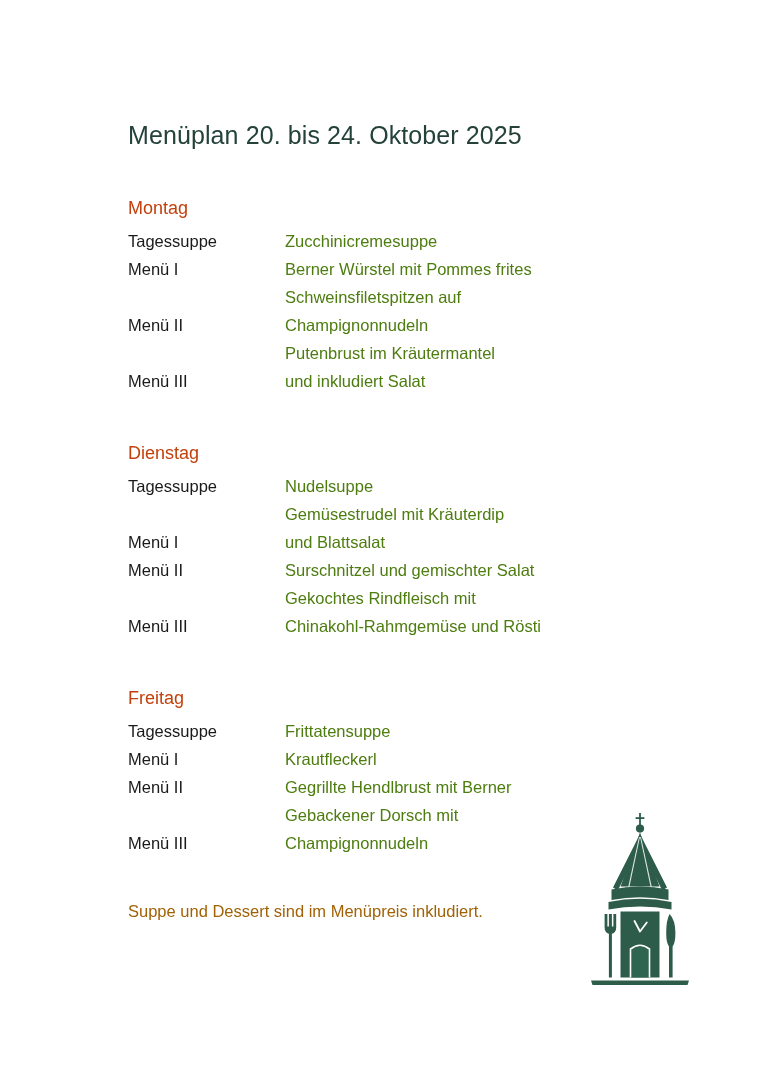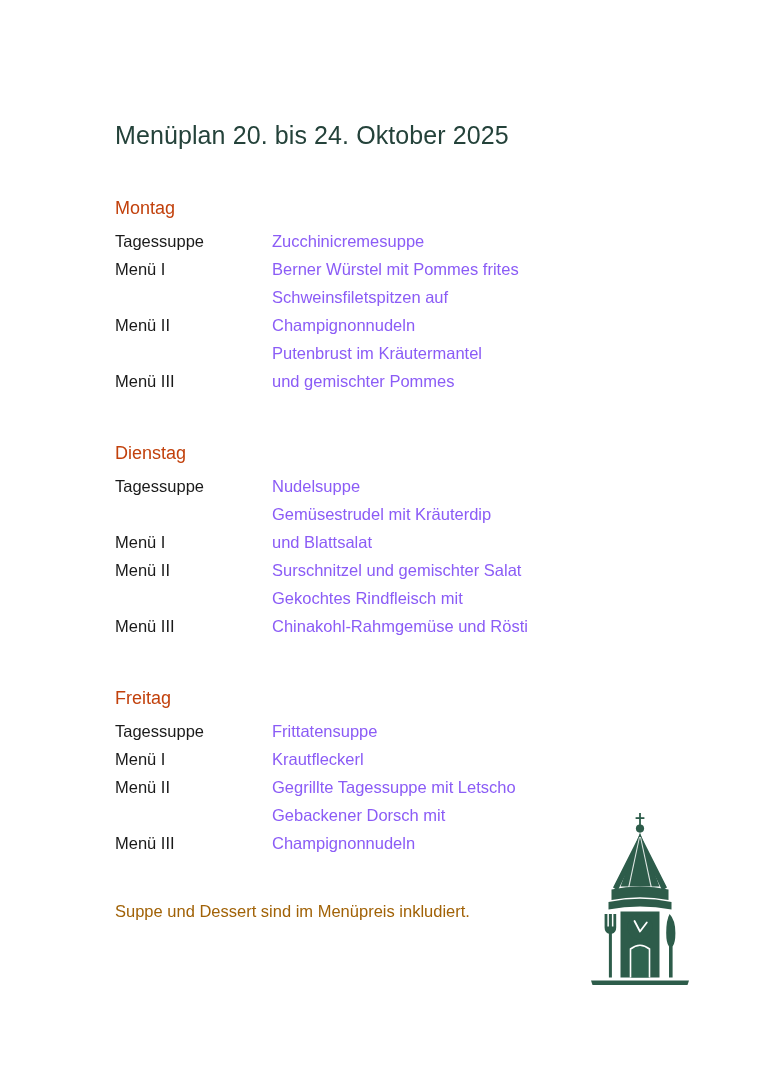--- a/index.html
+++ b/index.html
@@ -14,21 +14,21 @@
   }
   #page {
     position: relative;
     width: 768px;
     height: 1085px;
     background: #ffffff;
     overflow: hidden;
   }
   #content {
     position: absolute;
-    left: 115px;
+    left: 128px;
     top: 118px;
     width: 520px;
   }
 
   
   .doc-title {
     font-size: 25px;
     font-weight: 400;
     color: #24423a;
     letter-spacing: 0.1px;
@@ -63,21 +63,21 @@
     flex: 0 0 157px;
     width: 157px;
     font-size: 16.5px;
     color: #1a1a1a;
     line-height: 28px;
     white-space: nowrap;
   }
   .menu-value {
     flex: 1 1 auto;
     font-size: 16.5px;
-    color: #8b5cf6;
+    color: #4d7c0f;
     line-height: 28px;
   }
   .menu-value .vline {
     display: block;
     white-space: nowrap;
   }
 
   
   .footer-note {
     font-size: 16.5px;
@@ -130,21 +130,21 @@
               <div class="menu-label">Menü II</div>
               <div class="menu-value">
                 <span class="vline">Schweinsfiletspitzen auf</span>
                 <span class="vline">Champignonnudeln</span>
               </div>
             </div>
             <div class="menu-row">
               <div class="menu-label">Menü III</div>
               <div class="menu-value">
                 <span class="vline">Putenbrust im Kräutermantel</span>
-                <span class="vline">und gemischter Pommes</span>
+                <span class="vline">und inkludiert Salat</span>
               </div>
             </div>
           </div>
         </div>
         <div class="day-block">
           <h2 class="day-name">Dienstag</h2>
           <div class="menu-rows">
             <div class="menu-row">
               <div class="menu-label">Tagessuppe</div>
               <div class="menu-value">
@@ -184,21 +184,21 @@
             </div>
             <div class="menu-row">
               <div class="menu-label">Menü I</div>
               <div class="menu-value">
                 <span class="vline">Krautfleckerl</span>
               </div>
             </div>
             <div class="menu-row">
               <div class="menu-label">Menü II</div>
               <div class="menu-value">
-                <span class="vline">Gegrillte Tagessuppe mit Letscho</span>
+                <span class="vline">Gegrillte Hendlbrust mit Berner</span>
               </div>
             </div>
             <div class="menu-row">
               <div class="menu-label">Menü III</div>
               <div class="menu-value">
                 <span class="vline">Gebackener Dorsch mit</span>
                 <span class="vline">Champignonnudeln</span>
               </div>
             </div>
           </div>

